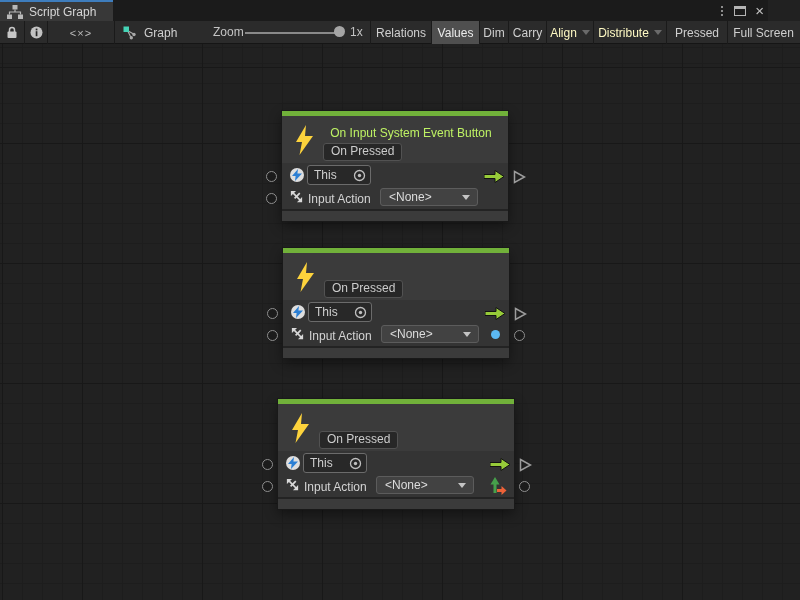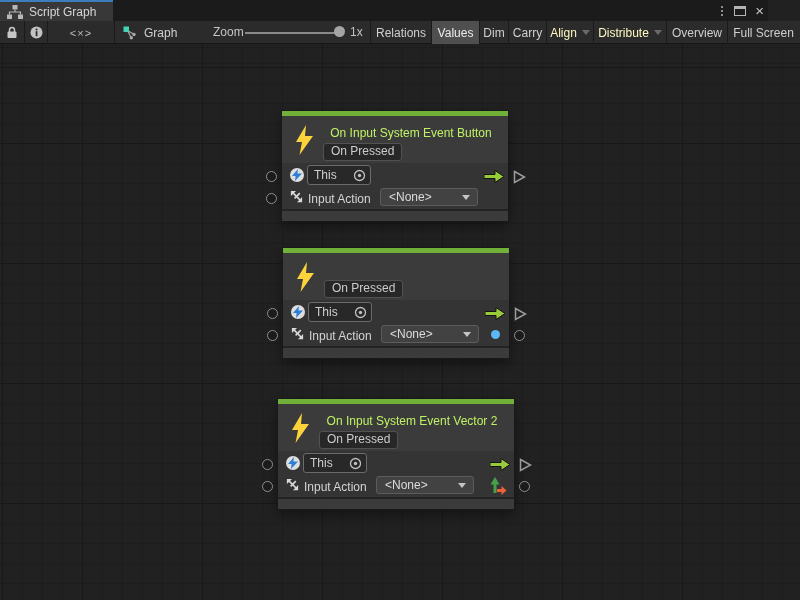--- a/index.html
+++ b/index.html
@@ -166,21 +166,21 @@
         </div>
       <div class="tbtn w-ali disabled">
         <span>Align</span>
           <span class="caret-down"></span>
       </div>
       <div class="tbtn w-dis disabled">
         <span>Distribute</span>
           <span class="caret-down"></span>
       </div>
       <div class="tbtn w-ove">
-          <span>Overview</span>
+          <span>Pressed</span>
         </div>
       <div class="tbtn w-ful" style="border-right:none">
           <span>Full Screen</span>
         </div>
     </div>
   </div>
 
   <div class="canvas">
 
     <div class="node" style="left:282px; top:67px; width:226px;">
@@ -295,21 +295,20 @@
       </span>
       <span class="port-circle port-right2"></span>
     </div>
 
     <div class="node" style="left:278px; top:355px; width:236px;">
       <div class="node-accent"></div>
       <div class="node-header">
         <svg class="bolt" width="19" height="30" viewBox="0 0 19 30">
           <polygon points="11,0 1,17 7,17 4.5,30 18,11 10,11" style="fill:var(--bolt-yellow,#fdd33c)"></polygon>
         </svg>
-        <div class="node-title">On Input System Event Vector 2</div>
         <div class="mode-btn">
           <span>On Pressed</span>
             <span class="caret-down"></span>
         </div>
       </div>
       <div class="node-body">
         <span class="this-icon">
           <svg width="10" height="12" viewBox="0 0 10 12">
               <polygon points="6,0 0,7 3.6,7 3,12 10,4.5 5.4,4.5" style="fill:var(--this-bolt-blue,#2b7fd4)"></polygon>
             </svg>

